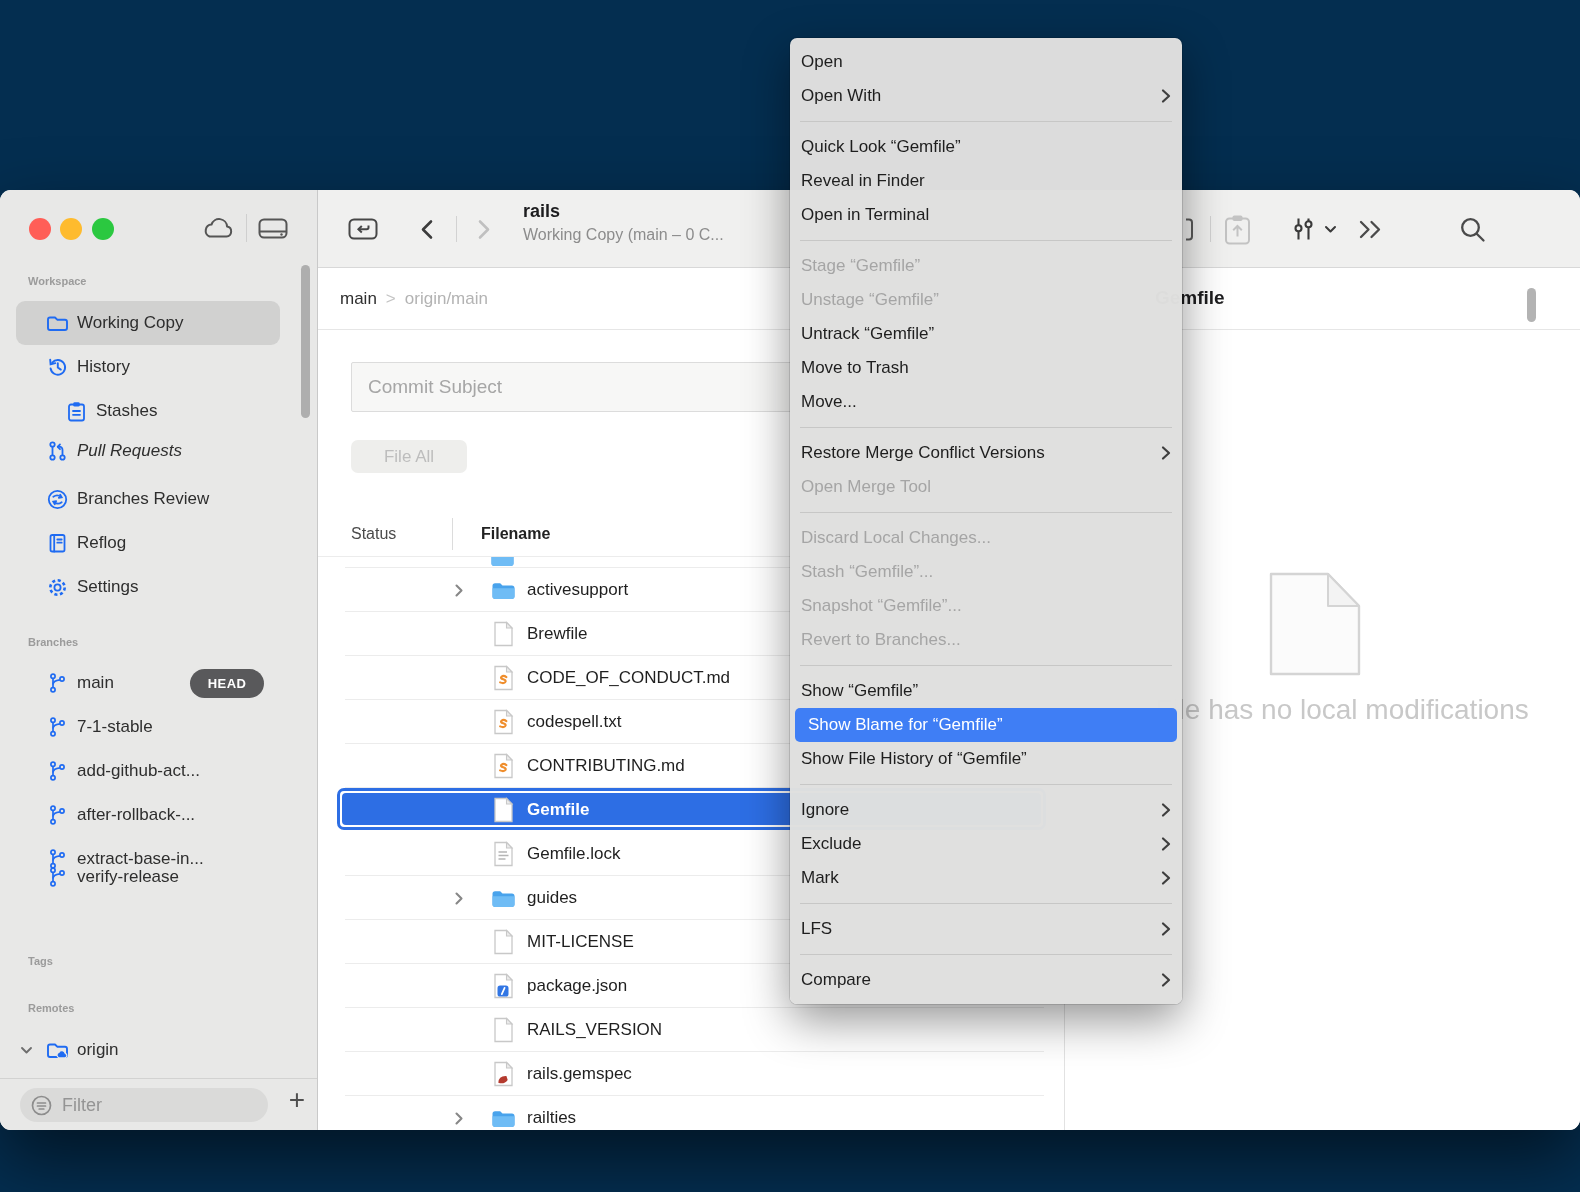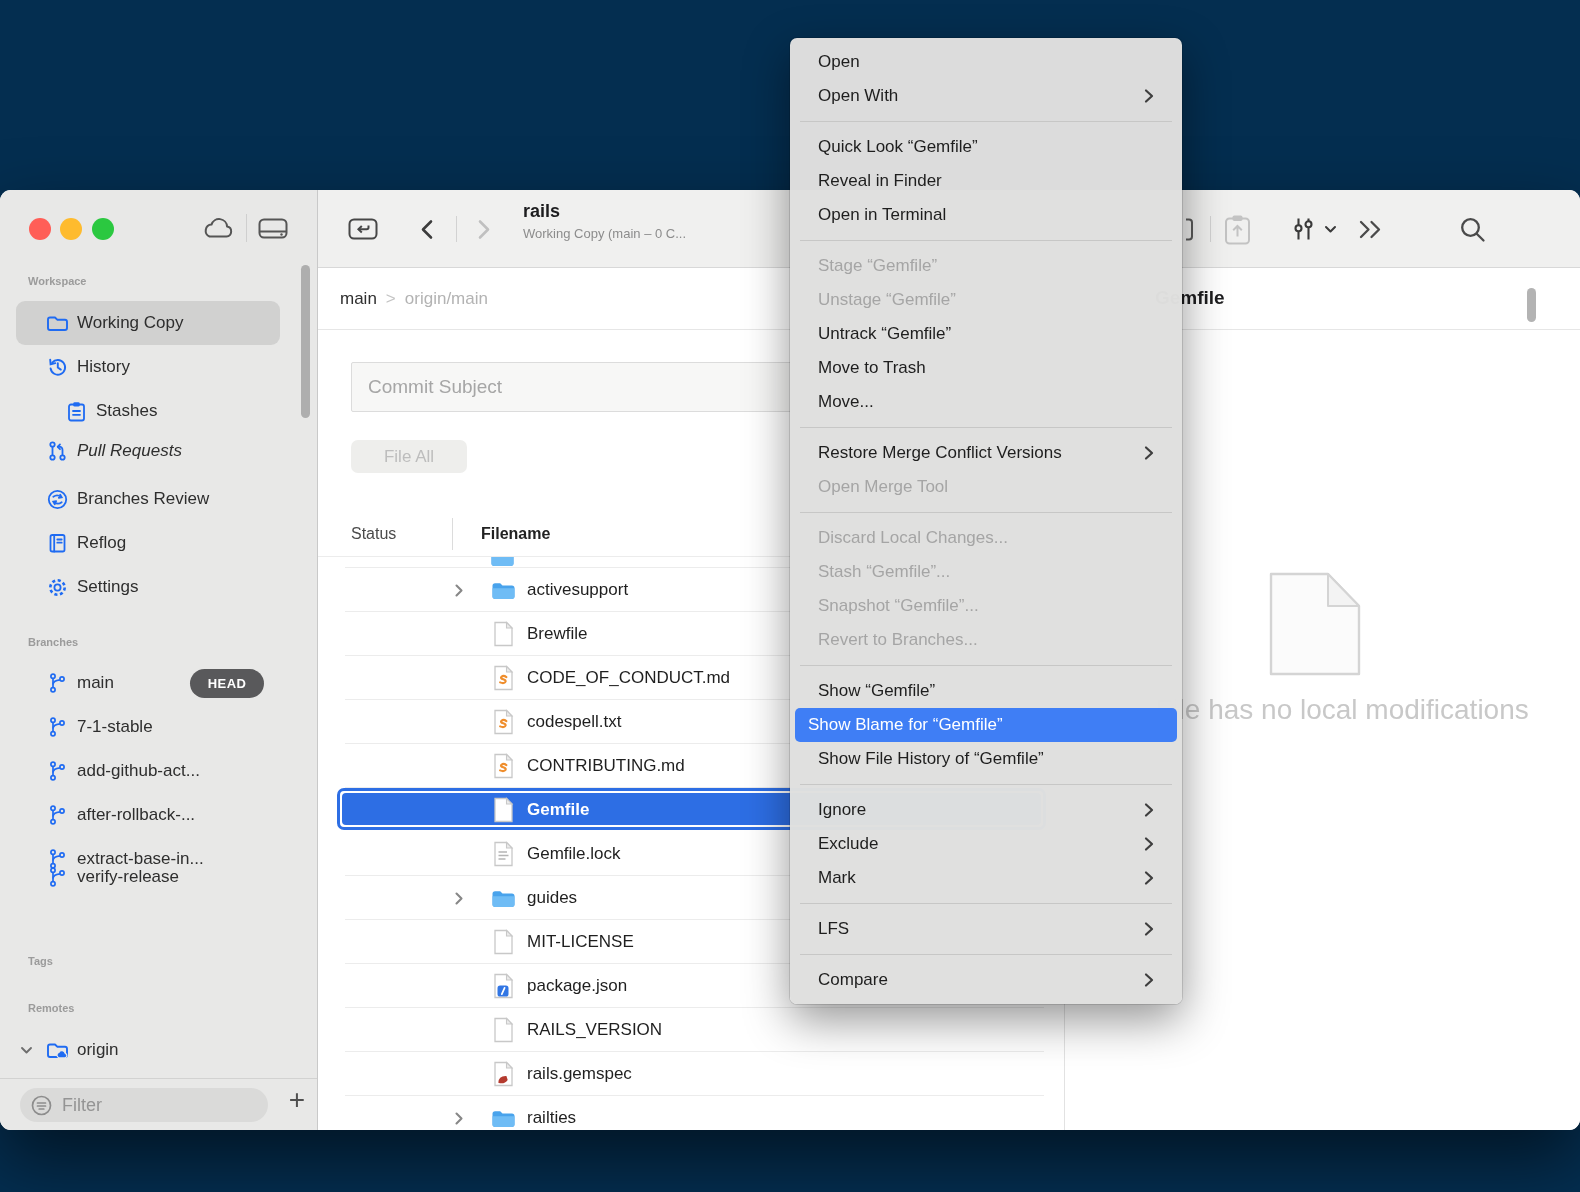--- a/index.html
+++ b/index.html
@@ -26,21 +26,21 @@
   .filter-field{position:absolute;left:20px;top:9px;width:248px;height:34px;border-radius:17px;background:#dadad9;
                 display:flex;align-items:center;padding:0 10px;color:#949494;font-size:18px;gap:9px;}
   .plus-btn{position:absolute;right:12px;top:5px;font-size:28px;color:#4f4f4f;font-weight:400;}
   
   .main{flex:1;display:flex;flex-direction:column;min-width:0;}
   .toolbar{position:relative;height:78px;background:#f0f0ef;border-bottom:1px solid #d8d8d8;flex:none;}
   .tb-ic{position:absolute;display:flex;align-items:center;justify-content:center;}
   .tb-vdiv{position:absolute;width:1px;height:26px;background:#d2d2d2;top:26px;}
   .tb-title{position:absolute;left:205px;top:11px;}
   .tb-title .t{font-size:18px;font-weight:700;color:#1d1d1f;}
-  .tb-title .s{font-size:13px;color:#8c8c8c;margin-top:4px;white-space:nowrap;}
+  .tb-title .s{font-size:16px;color:#8c8c8c;margin-top:4px;white-space:nowrap;}
   .content{flex:1;display:flex;min-height:0;}
   
   .left-panel{position:relative;width:747px;flex:none;border-right:1px solid #e2e2e2;background:#fff;}
   .breadcrumb{position:absolute;left:0;top:0;width:100%;height:62px;border-bottom:1px solid #e6e6e6;
               display:flex;align-items:center;padding-left:22px;font-size:17px;gap:9px;}
   .bc-cur{color:#2f2f2f;}.bc-sep{color:#c4c4c4;}.bc-up{color:#b3b3b3;}
   .commit-input{position:absolute;left:33px;top:94px;width:698px;height:50px;background:#f7f7f6;
                 border:1px solid #dcdcdc;border-radius:2px;font-size:19px;color:#333;padding:0 16px;outline:none;
                 font-family:"Liberation Sans",sans-serif;}
   .commit-input::placeholder{color:#a6a6a6;}
@@ -66,21 +66,21 @@
   
   .right-panel{position:relative;flex:1;background:#fff;min-width:0;}
   .rp-title{position:absolute;left:0;top:0;width:100%;height:62px;border-bottom:1px solid #e6e6e6;}
   .rp-title .t{position:absolute;left:90px;top:19px;font-size:19px;font-weight:700;color:#1d1d1f;}
   .rp-thumb{position:absolute;left:462px;top:20px;width:9px;height:34px;border-radius:4.5px;background:#b3b3b3;}
   .empty-icon{position:absolute;left:204px;top:304px;}
   .empty-msg{position:absolute;left:277px;top:426px;transform:translateX(-50%);font-size:28px;color:#c8c8c8;white-space:nowrap;}
   
   .ctx-menu{position:absolute;left:790px;top:38px;width:392px;border-radius:7px;background:rgba(223,223,222,.985);
             box-shadow:0 16px 46px rgba(0,0,0,.42),0 0 0 1px rgba(0,0,0,.12);padding:7px 0;}
-  .mi{height:34px;display:flex;align-items:center;padding:0 28px;font-size:17px;color:#1e1e1e;}
+  .mi{height:34px;display:flex;align-items:center;padding:0 11px;font-size:17px;color:#1e1e1e;}
   .mi.disabled{color:#a5a5a5;}
   .mi .mlbl{white-space:nowrap;}
   .mi .mchev{margin-left:auto;display:flex;}
   .mi.hl{margin:0 5px;padding:0 13px;border-radius:5px;background:#3f7ef5;color:#fff;}
   .msep{height:1px;background:#c7c7c6;margin:8px 10px;}
 </style>
 </head>
 <body>
 
 <div class="desktop">

